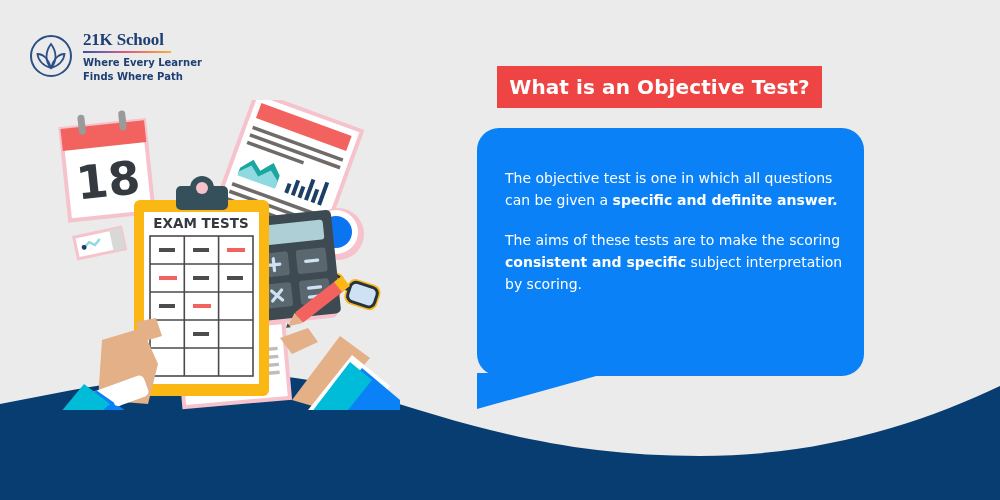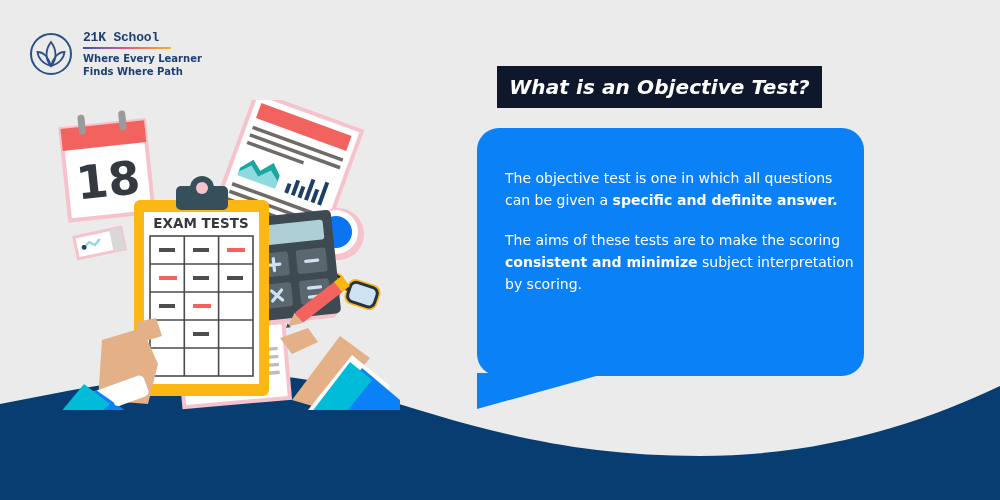--- a/index.html
+++ b/index.html
@@ -21,41 +21,40 @@
     position: absolute; left: 0; bottom: 0;
     width: 1000px; height: 130px;
     z-index: 1;
   }
 
   
   .logo { position: absolute; left: 28px; top: 30px; display: flex; align-items: center; z-index: 6; }
   .logo-mark { width: 46px; height: 46px; flex: 0 0 46px; }
   .logo-text { margin-left: 9px; padding-top: 1px; }
   .logo-title {
-    font-size: 13px; font-weight: bold; color: #1d3f73;
+    font-size: 17px; font-weight: bold; color: #1d3f73;
     letter-spacing: -0.2px; line-height: 1.05;
-    font-family: Liberation Mono, monospace;
+    font-family: Liberation Serif, serif;
   }
   .logo-rule {
     height: 2.5px; width: 88px; margin: 2px 0 3px 0;
     background: linear-gradient(to right, #3b4fa0 0%, #7b5ea8 22%, #d85a86 48%, #ef7e5a 72%, #f2b23c 100%);
   }
   .logo-tag {
     font-size: 10px; color: #1d3f73; line-height: 1.32; font-weight: bold;
     font-family: "DejaVu Sans", sans-serif;
   }
 
   
   .heading-bar {
     position: absolute; left: 497px; top: 66px;
     width: 325px; height: 42px;
-    background: #0f172a;
+    background: #ef4444;
     display: flex; align-items: center; justify-content: center;
     z-index: 6;
-    font-style: italic;
   }
   .heading-bar .txt {
     color: #ffffff; font-size: 20px; font-weight: bold; letter-spacing: 0.1px;
     font-family: "DejaVu Sans", sans-serif;
   }
 
   
   .bubble {
     position: absolute; left: 477px; top: 128px;
     width: 387px; height: 248px;
@@ -279,21 +278,21 @@
   </div>
 
   <div class="bubble"></div>
   <div class="bubble-tail">
     <svg width="130" height="36" viewBox="0 0 130 36" xmlns="http://www.w3.org/2000/svg">
       <path d="M0 0 L130 0 L0 36 Z" fill="#0b81f7"></path>
     </svg>
   </div>
   <div class="bubble-body">
     <p><span>The objective test is one in which all questions can be given a </span><b>specific and definite answer.</b></p>
-    <p><span>The aims of these tests are to make the scoring </span><b>consistent and minimize</b><span> subject interpretation by scoring.</span></p>
+    <p><span>The aims of these tests are to make the scoring </span><b>consistent and specific</b><span> subject interpretation by scoring.</span></p>
   </div>
 
   <div class="wave-wrap">
     <svg width="1000" height="130" viewBox="0 0 1000 130" preserveAspectRatio="none" xmlns="http://www.w3.org/2000/svg">
       <path d="M0 34 C120 10 240 -14 360 22 C470 56 560 86 700 86 C820 86 920 54 1000 16 L1000 130 L0 130 Z" fill="#073d70"></path>
     </svg>
   </div>
 
 </div>
 

